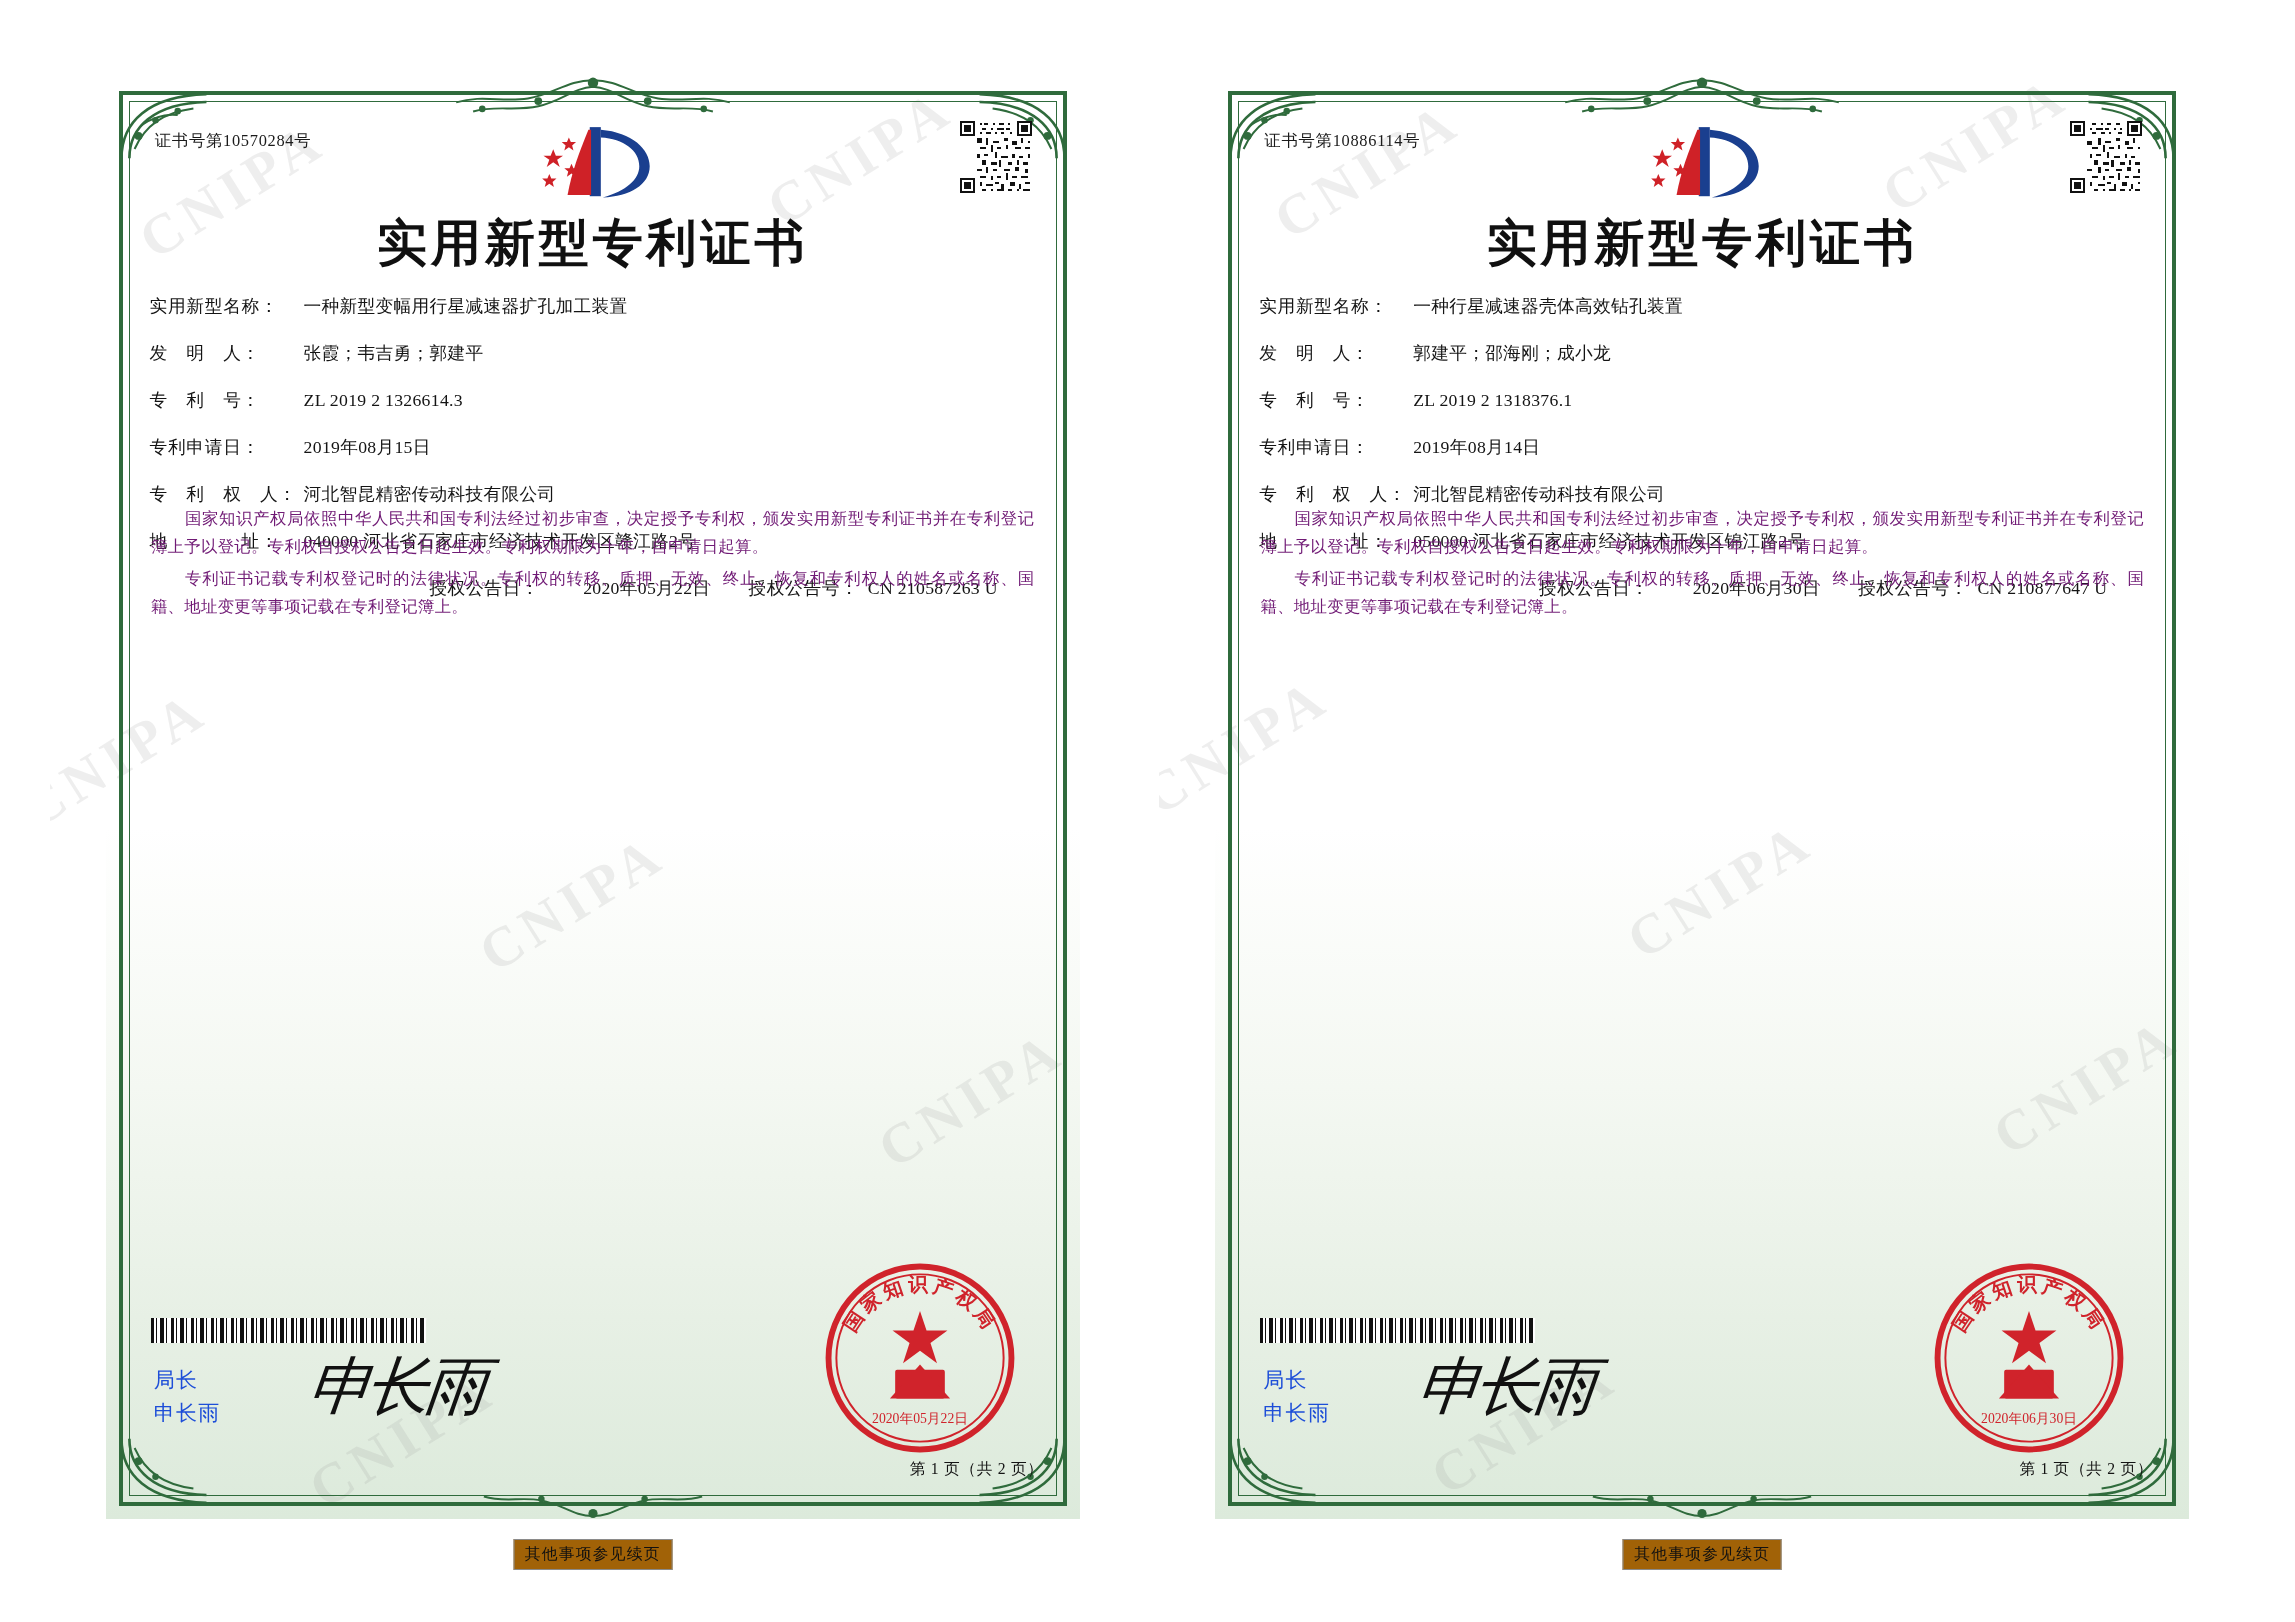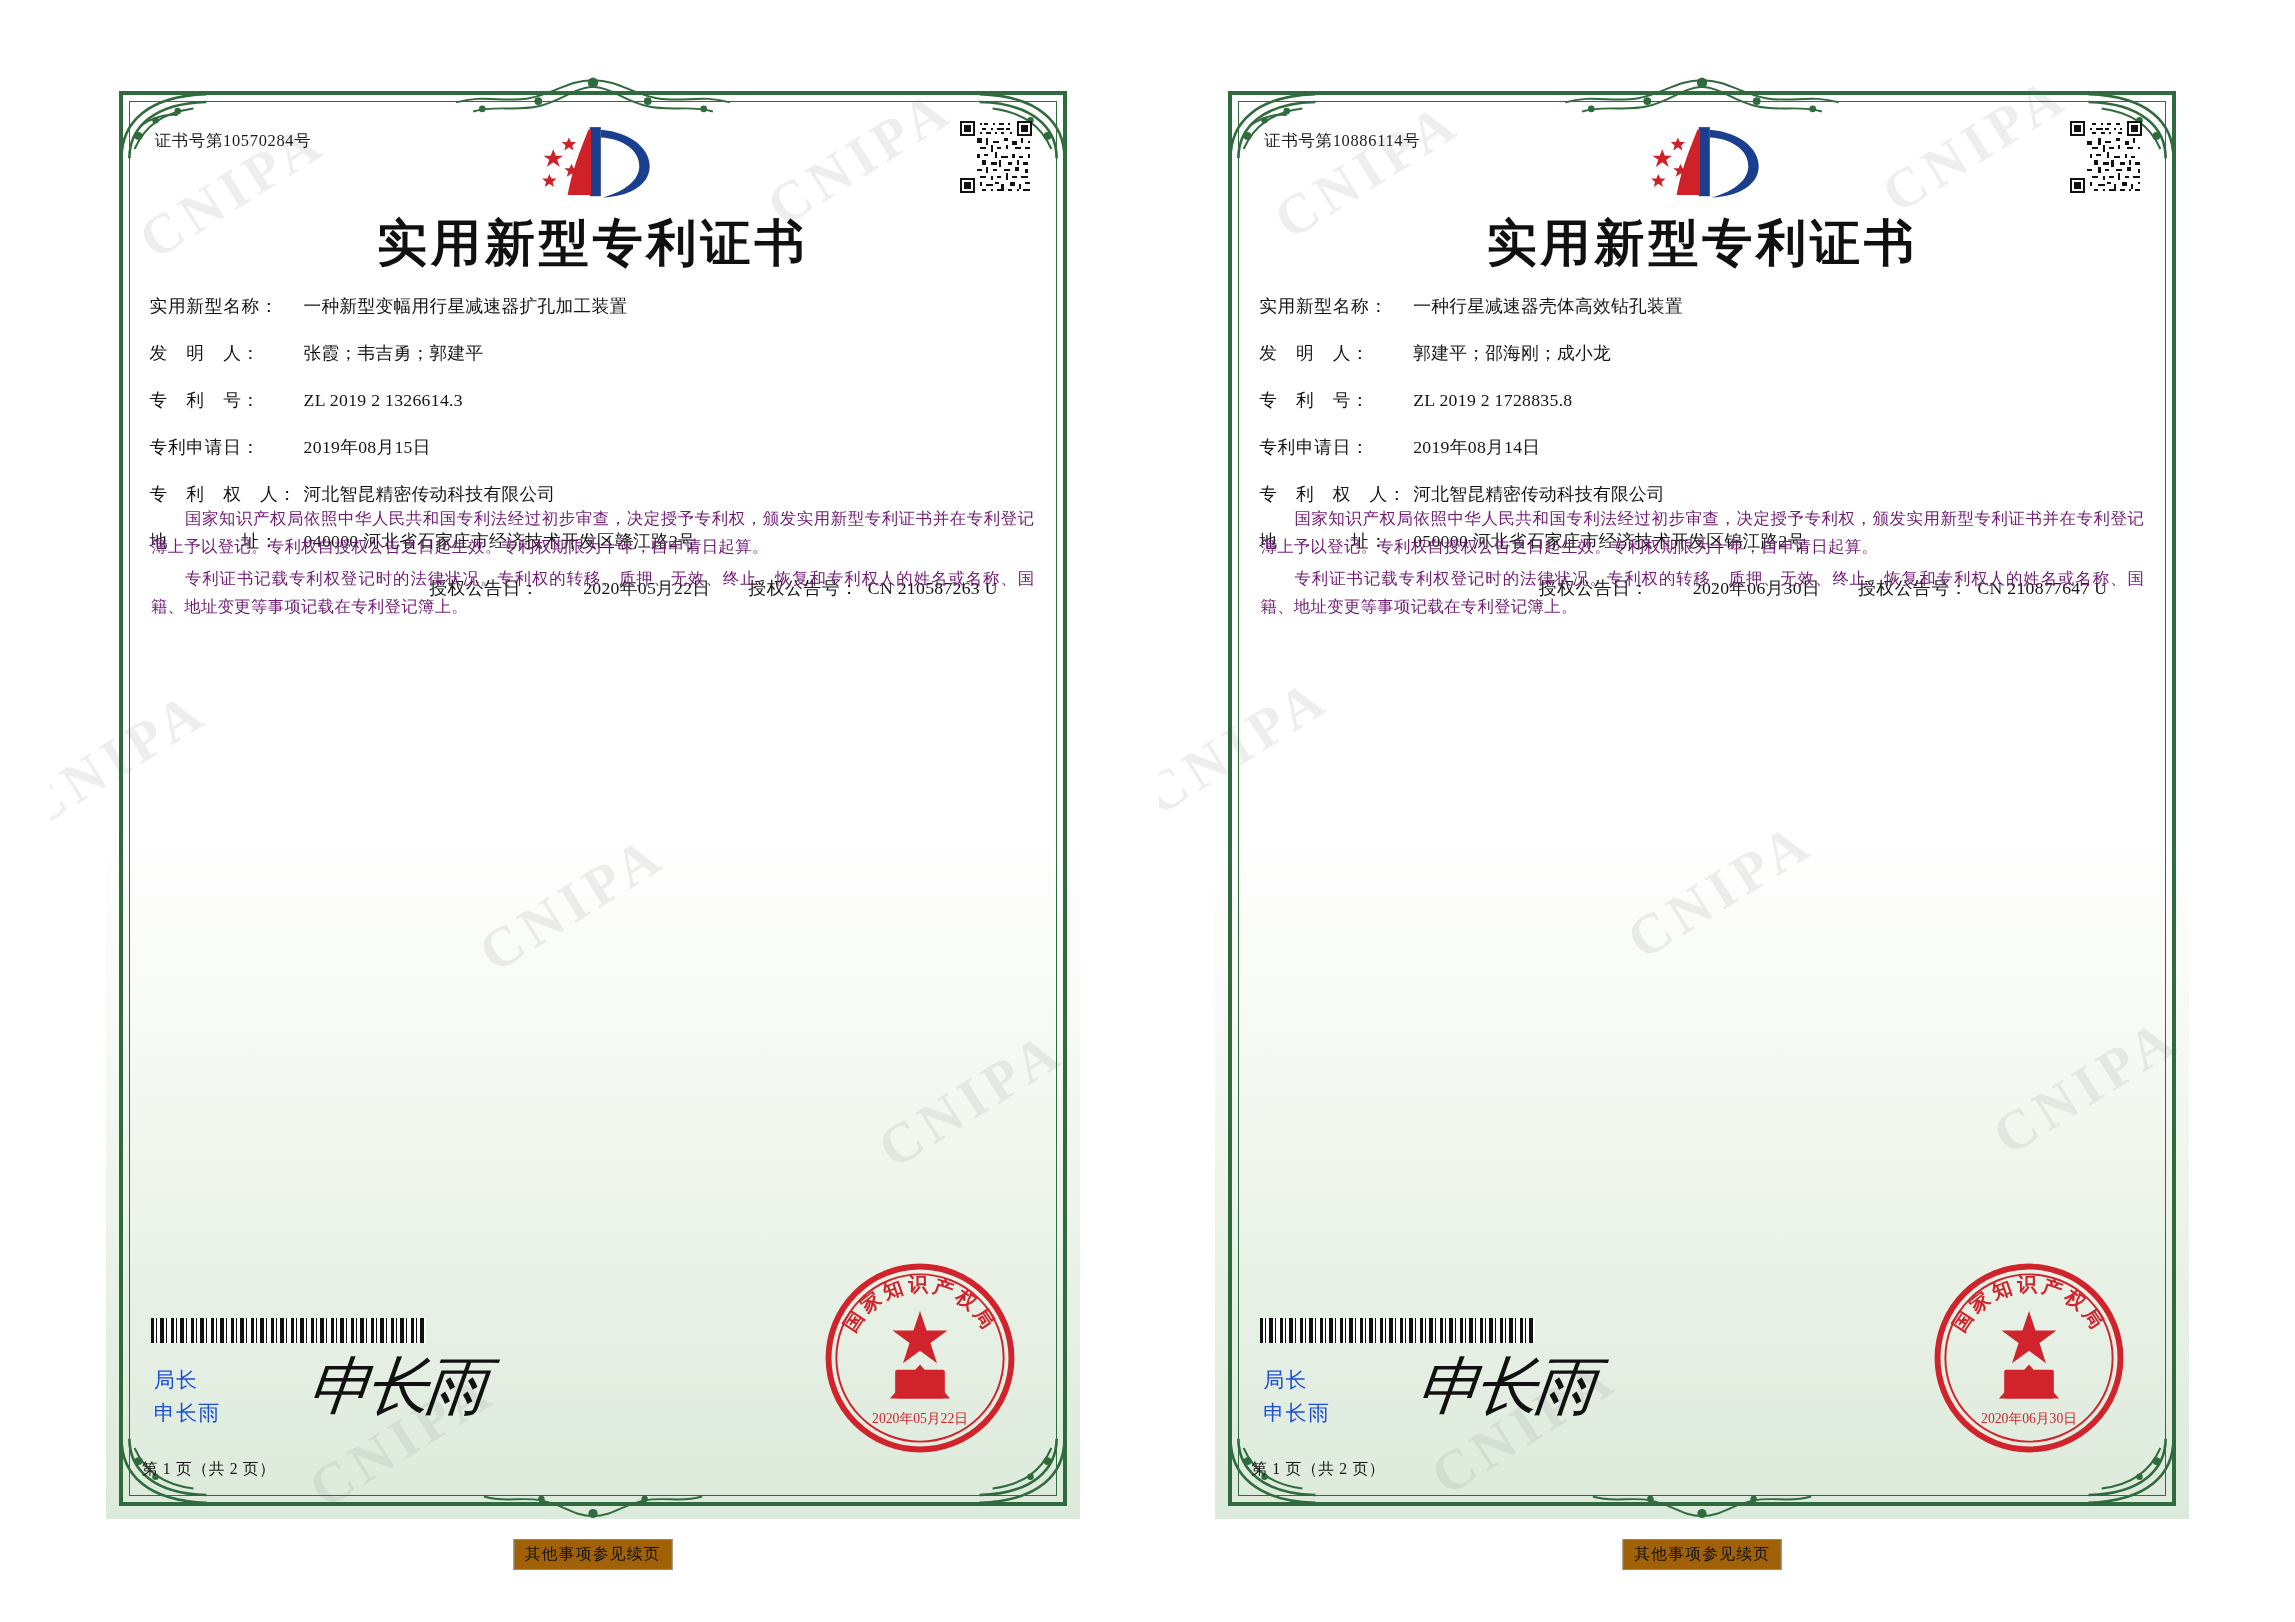--- a/index.html
+++ b/index.html
@@ -238,21 +238,21 @@
     bottom: 30px;
     width: 196px;
     height: 196px;
   }
   .seal svg { width: 100%; height: 100%; display: block; }
 
   .page-num {
     position: absolute;
     left: 0; right: 0;
     bottom: 5.2px;
-    text-align: left;
+    text-align: right;
     font-size: 15.7px;
     color: #141414;
     letter-spacing: 0.7px;
   }
 
   .footer-note {
     position: absolute;
     left: 50%;
     transform: translateX(-50%);
     bottom: 34px;
@@ -754,21 +754,21 @@
         <div class="field-row">
           <div class="field-label">实用新型名称：</div>
           <div class="field-value">一种行星减速器壳体高效钻孔装置</div>
         </div>
         <div class="field-row">
           <div class="field-label">发　明　人：</div>
           <div class="field-value">郭建平；邵海刚；成小龙</div>
         </div>
         <div class="field-row">
           <div class="field-label">专　利　号：</div>
-          <div class="field-value">ZL 2019 2 1728835.8</div>
+          <div class="field-value">ZL 2019 2 1318376.1</div>
         </div>
         <div class="field-row">
           <div class="field-label">专利申请日：</div>
           <div class="field-value">2019年08月14日</div>
         </div>
         <div class="field-row">
           <div class="field-label">专　利　权　人：</div>
           <div class="field-value">河北智昆精密传动科技有限公司</div>
         </div>
         <div class="field-row">

